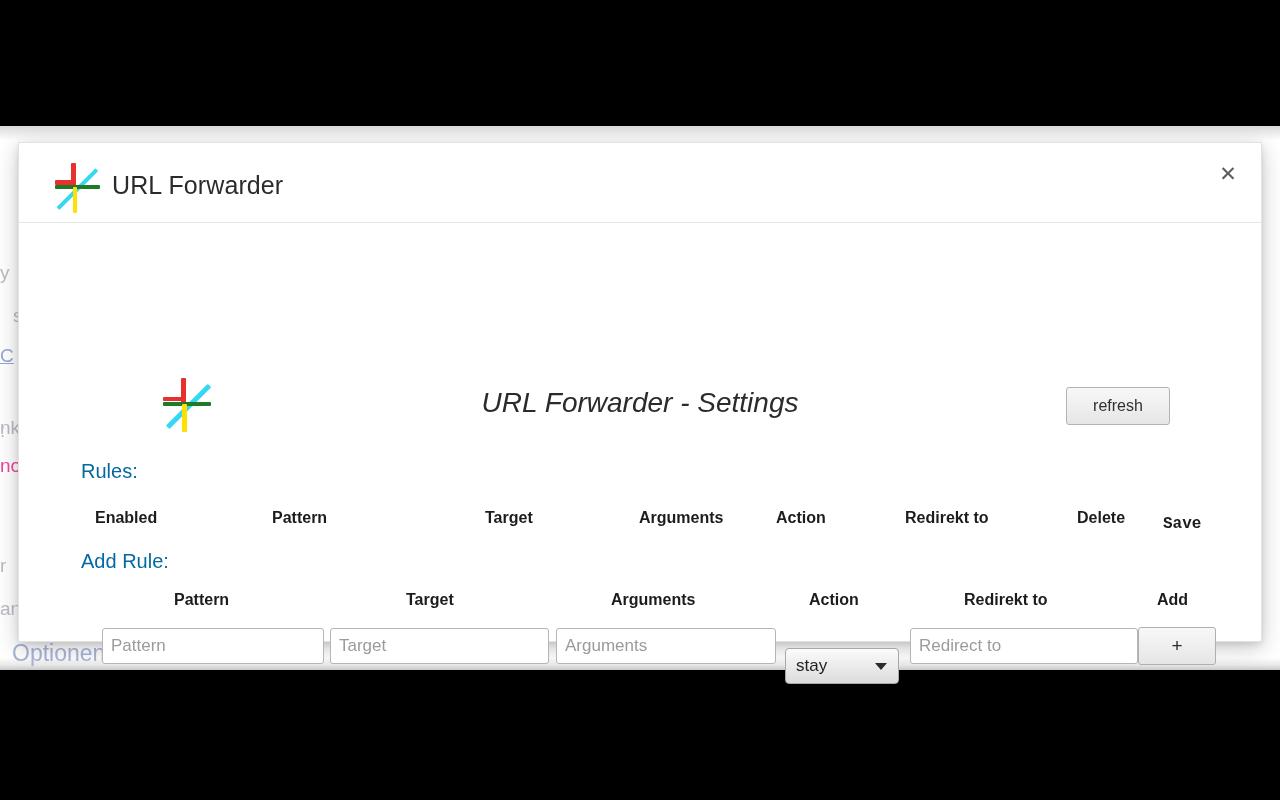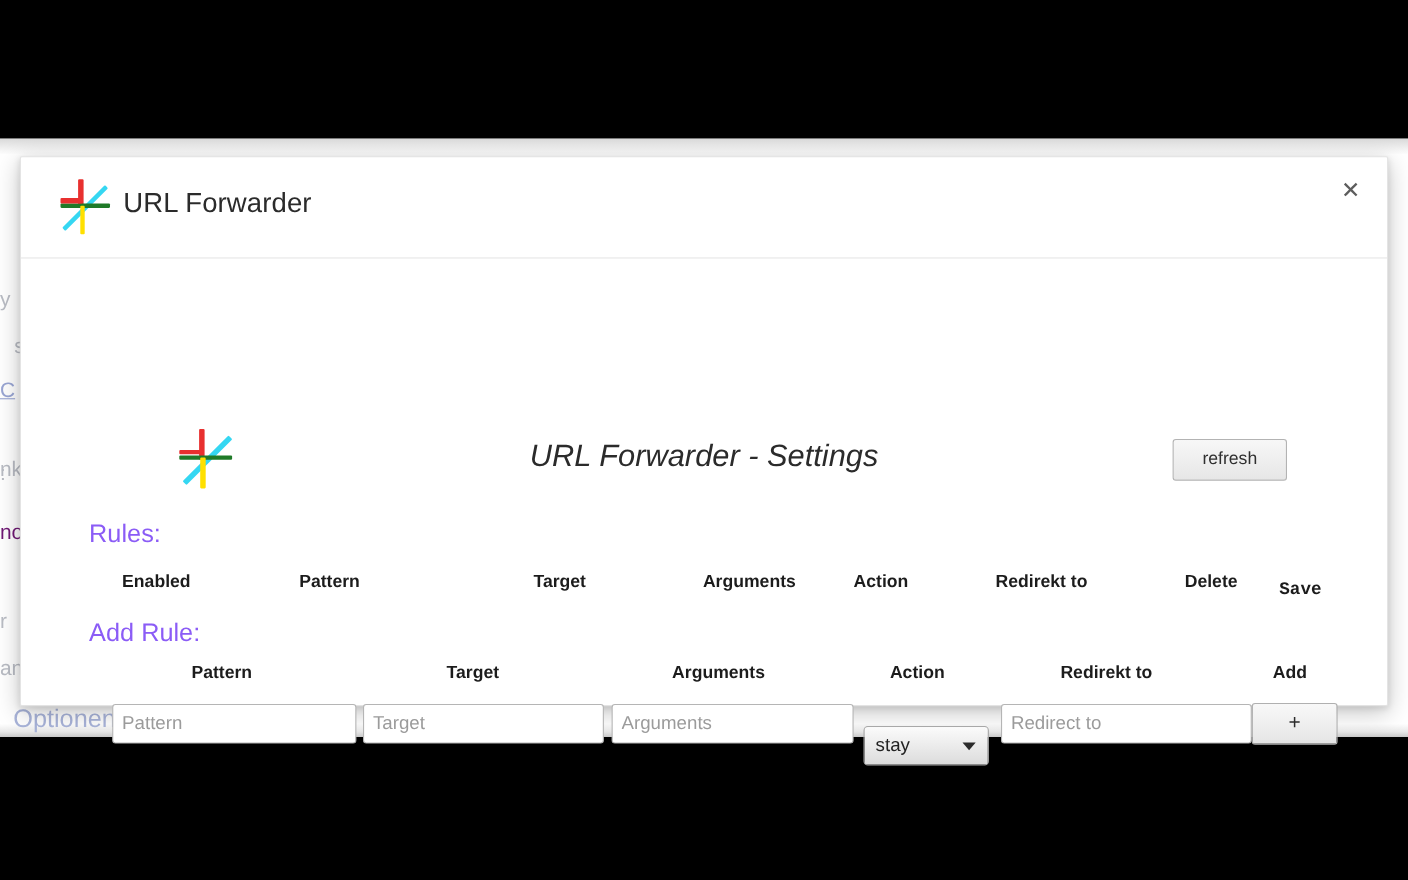--- a/index.html
+++ b/index.html
@@ -59,21 +59,21 @@
     position: absolute;
     left: 18px; top: 142px;
     width: 1244px; height: 500px;
     background: #ffffff;
     border: 1px solid #e3e3e3;
     border-radius: 2px;
     box-shadow: 0 6px 22px rgba(0,0,0,0.22), 0 2px 6px rgba(0,0,0,0.10);
   }
   #modal-header {
     position: relative;
-    height: 92px;
+    height: 80px;
     border-bottom: 1px solid #e6e6e6;
   }
   #modal-title {
     position: absolute;
     left: 93px; top: 28px;
     font-size: 25px;
     color: #2b2b2b;
     font-weight: 400;
     letter-spacing: 0.1px;
   }
@@ -116,22 +116,22 @@
     border: 1px solid #b3b3b3;
     border-radius: 3px;
     font-size: 16px;
     color: #2f2f2f;
     font-family: "Liberation Sans", sans-serif;
     cursor: pointer;
   }
 
   .section-label {
     position: absolute;
-    font-size: 23px;
-    color: #8b5cf6;
+    font-size: 20px;
+    color: #0369a1;
     font-weight: 400;
   }
   #rules-label    { left: 62px; top: 237px; }
   #addrule-label  { left: 62px; top: 327px; }
 
   .col-head {
     position: absolute;
     font-size: 16px;
     font-weight: bold;
     color: #1c1c1c;
@@ -199,21 +199,21 @@
   <div id="page-area">
     <div id="page-topstrip"></div>
     <div id="page-bottomstrip"></div>
 
     <div id="bg-fragments">
         <div class="bg-text" style="left: 0px; top: 136px; color: rgb(185, 188, 196);">y</div>
         <div class="bg-text" style="left: 0px; top: 179px; color: rgb(185, 188, 196); padding-left: 13px;">st</div>
         <div class="bg-text bg-link" style="left: 0px; top: 219px; color: rgb(154, 166, 212);">C</div>
         <div class="bg-text" style="left: 0px; top: 257px; color: rgb(185, 188, 196); margin-top: 34px;">nk</div>
         <div class="bg-text" style="left: 0px; top: 294px; color: rgb(185, 188, 196);">:</div>
-        <div class="bg-text" style="left: 0px; top: 329px; color: #701a75; margin-top: 19px;">no</div>
+        <div class="bg-text" style="left: 0px; top: 329px; color: #ec4899;">no</div>
         <div class="bg-text" style="left: 0px; top: 429px; color: rgb(185, 188, 196);">r</div>
         <div class="bg-text" style="left: 0px; top: 472px; color: rgb(185, 188, 196);">an</div>
       </div>
 
     <div class="bg-bottom-link" style="left:12px; top:514px;">Optionen</div>
     <div class="bg-bottom-link" style="left:122px; top:514px;">Details</div>
   </div>
 
   <div id="modal">
 
@@ -249,21 +249,21 @@
           background:#ffe000;"></span>
         </div>
 
       <div id="settings-title">URL Forwarder - Settings</div>
 
       <button id="refresh-btn">refresh</button>
 
       <div id="rules-label" class="section-label">Rules:</div>
 
       <div id="rules-columns">
-          <div class="col-head" style="left: 92px; top: 286px;">Enabled</div>
+          <div class="col-head" style="left: 76px; top: 286px;">Enabled</div>
           <div class="col-head" style="left: 253px; top: 286px;">Pattern</div>
           <div class="col-head" style="left: 466px; top: 286px;">Target</div>
           <div class="col-head" style="left: 620px; top: 286px;">Arguments</div>
           <div class="col-head" style="left: 757px; top: 286px;">Action</div>
           <div class="col-head" style="left: 886px; top: 286px;">Redirekt to</div>
           <div class="col-head" style="left: 1058px; top: 286px;">Delete</div>
           <div class="col-head" style="left: 1144px; top: 292px; font-family: Liberation Mono, monospace;">Save</div>
         </div>
 
       <div id="addrule-label" class="section-label">Add Rule:</div>

